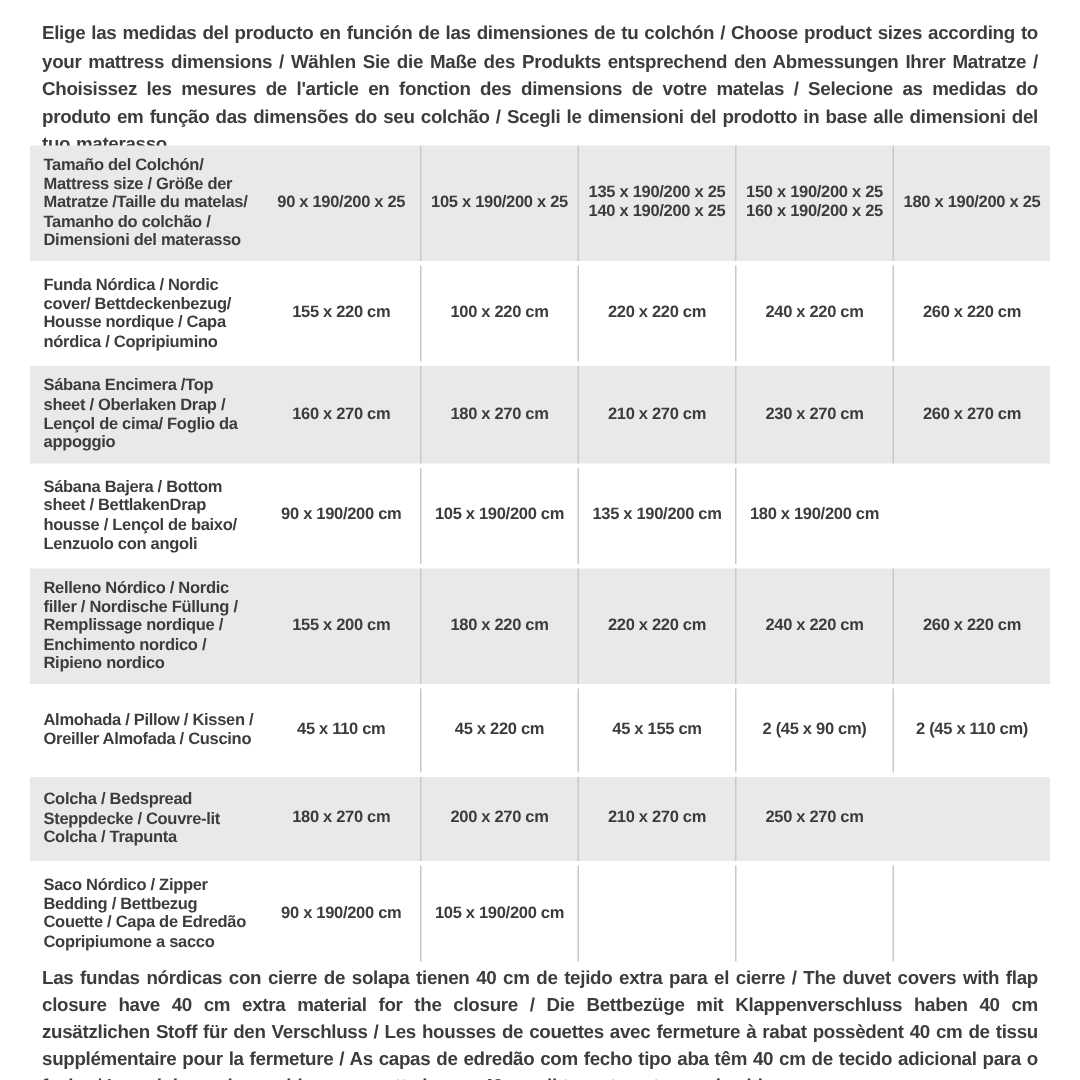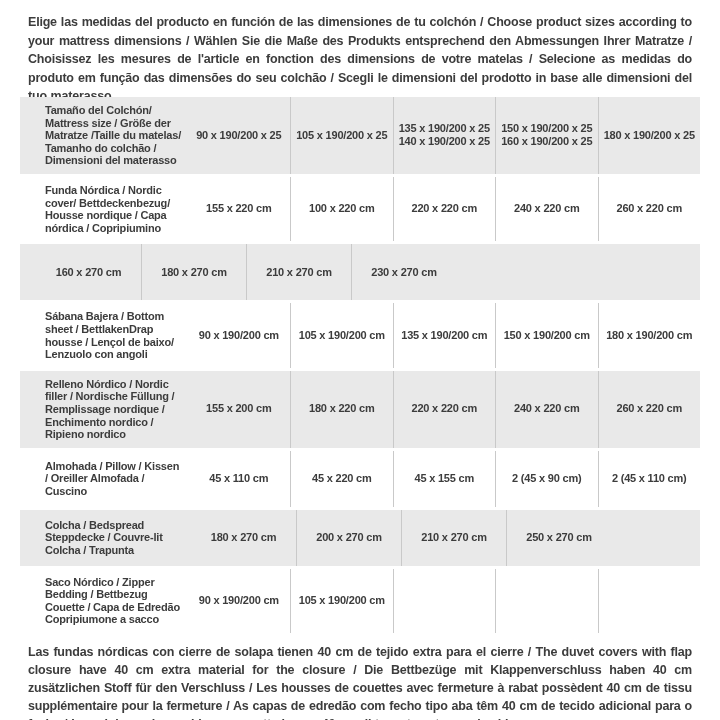--- a/index.html
+++ b/index.html
@@ -31,21 +31,20 @@
     position: absolute;
     left: 20px;
     top: 97px;
     width: 680px;
   }
   .row {
     display: flex;
     margin-bottom: 3px;
     background: #ffffff;
     min-height: 56px;
-    padding-left: 16px;
   }
   .row.stripe {
     background: var(--stripe, #e9e9e9);
   }
   .cell {
     box-sizing: border-box;
   }
   .label {
     width: 155px;
     display: flex;
@@ -101,32 +100,33 @@
   <div class="row">
     <div class="cell label">Funda Nórdica / Nordic cover/ Bettdeckenbezug/ Housse nordique / Capa nórdica / Copripiumino</div>
   <div class="cell val">155 x 220 cm</div>
       <div class="cell val">100 x 220 cm</div>
       <div class="cell val">220 x 220 cm</div>
       <div class="cell val">240 x 220 cm</div>
       <div class="cell val">260 x 220 cm</div>
     </div>
 
   <div class="row stripe">
+    <div class="cell label">Sábana Encimera /Top sheet / Oberlaken Drap / Lençol de cima/ Foglio da appoggio</div>
   <div class="cell val">160 x 270 cm</div>
       <div class="cell val">180 x 270 cm</div>
       <div class="cell val">210 x 270 cm</div>
       <div class="cell val">230 x 270 cm</div>
+      <div class="cell val">260 x 270 cm</div>
     </div>
 
   <div class="row">
     <div class="cell label">Sábana Bajera / Bottom sheet / BettlakenDrap housse / Lençol de baixo/ Lenzuolo con angoli</div>
   <div class="cell val">90 x 190/200 cm</div>
       <div class="cell val">105 x 190/200 cm</div>
       <div class="cell val">135 x 190/200 cm</div>
-      <div class="cell val">150 x 190/200 cm</div>
       <div class="cell val">180 x 190/200 cm</div>
     </div>
 
   <div class="row stripe">
     <div class="cell label">Relleno Nórdico / Nordic filler / Nordische Füllung / Remplissage nordique / Enchimento nordico / Ripieno nordico</div>
   <div class="cell val">155 x 200 cm</div>
       <div class="cell val">180 x 220 cm</div>
       <div class="cell val">220 x 220 cm</div>
       <div class="cell val">240 x 220 cm</div>
       <div class="cell val">260 x 220 cm</div>

